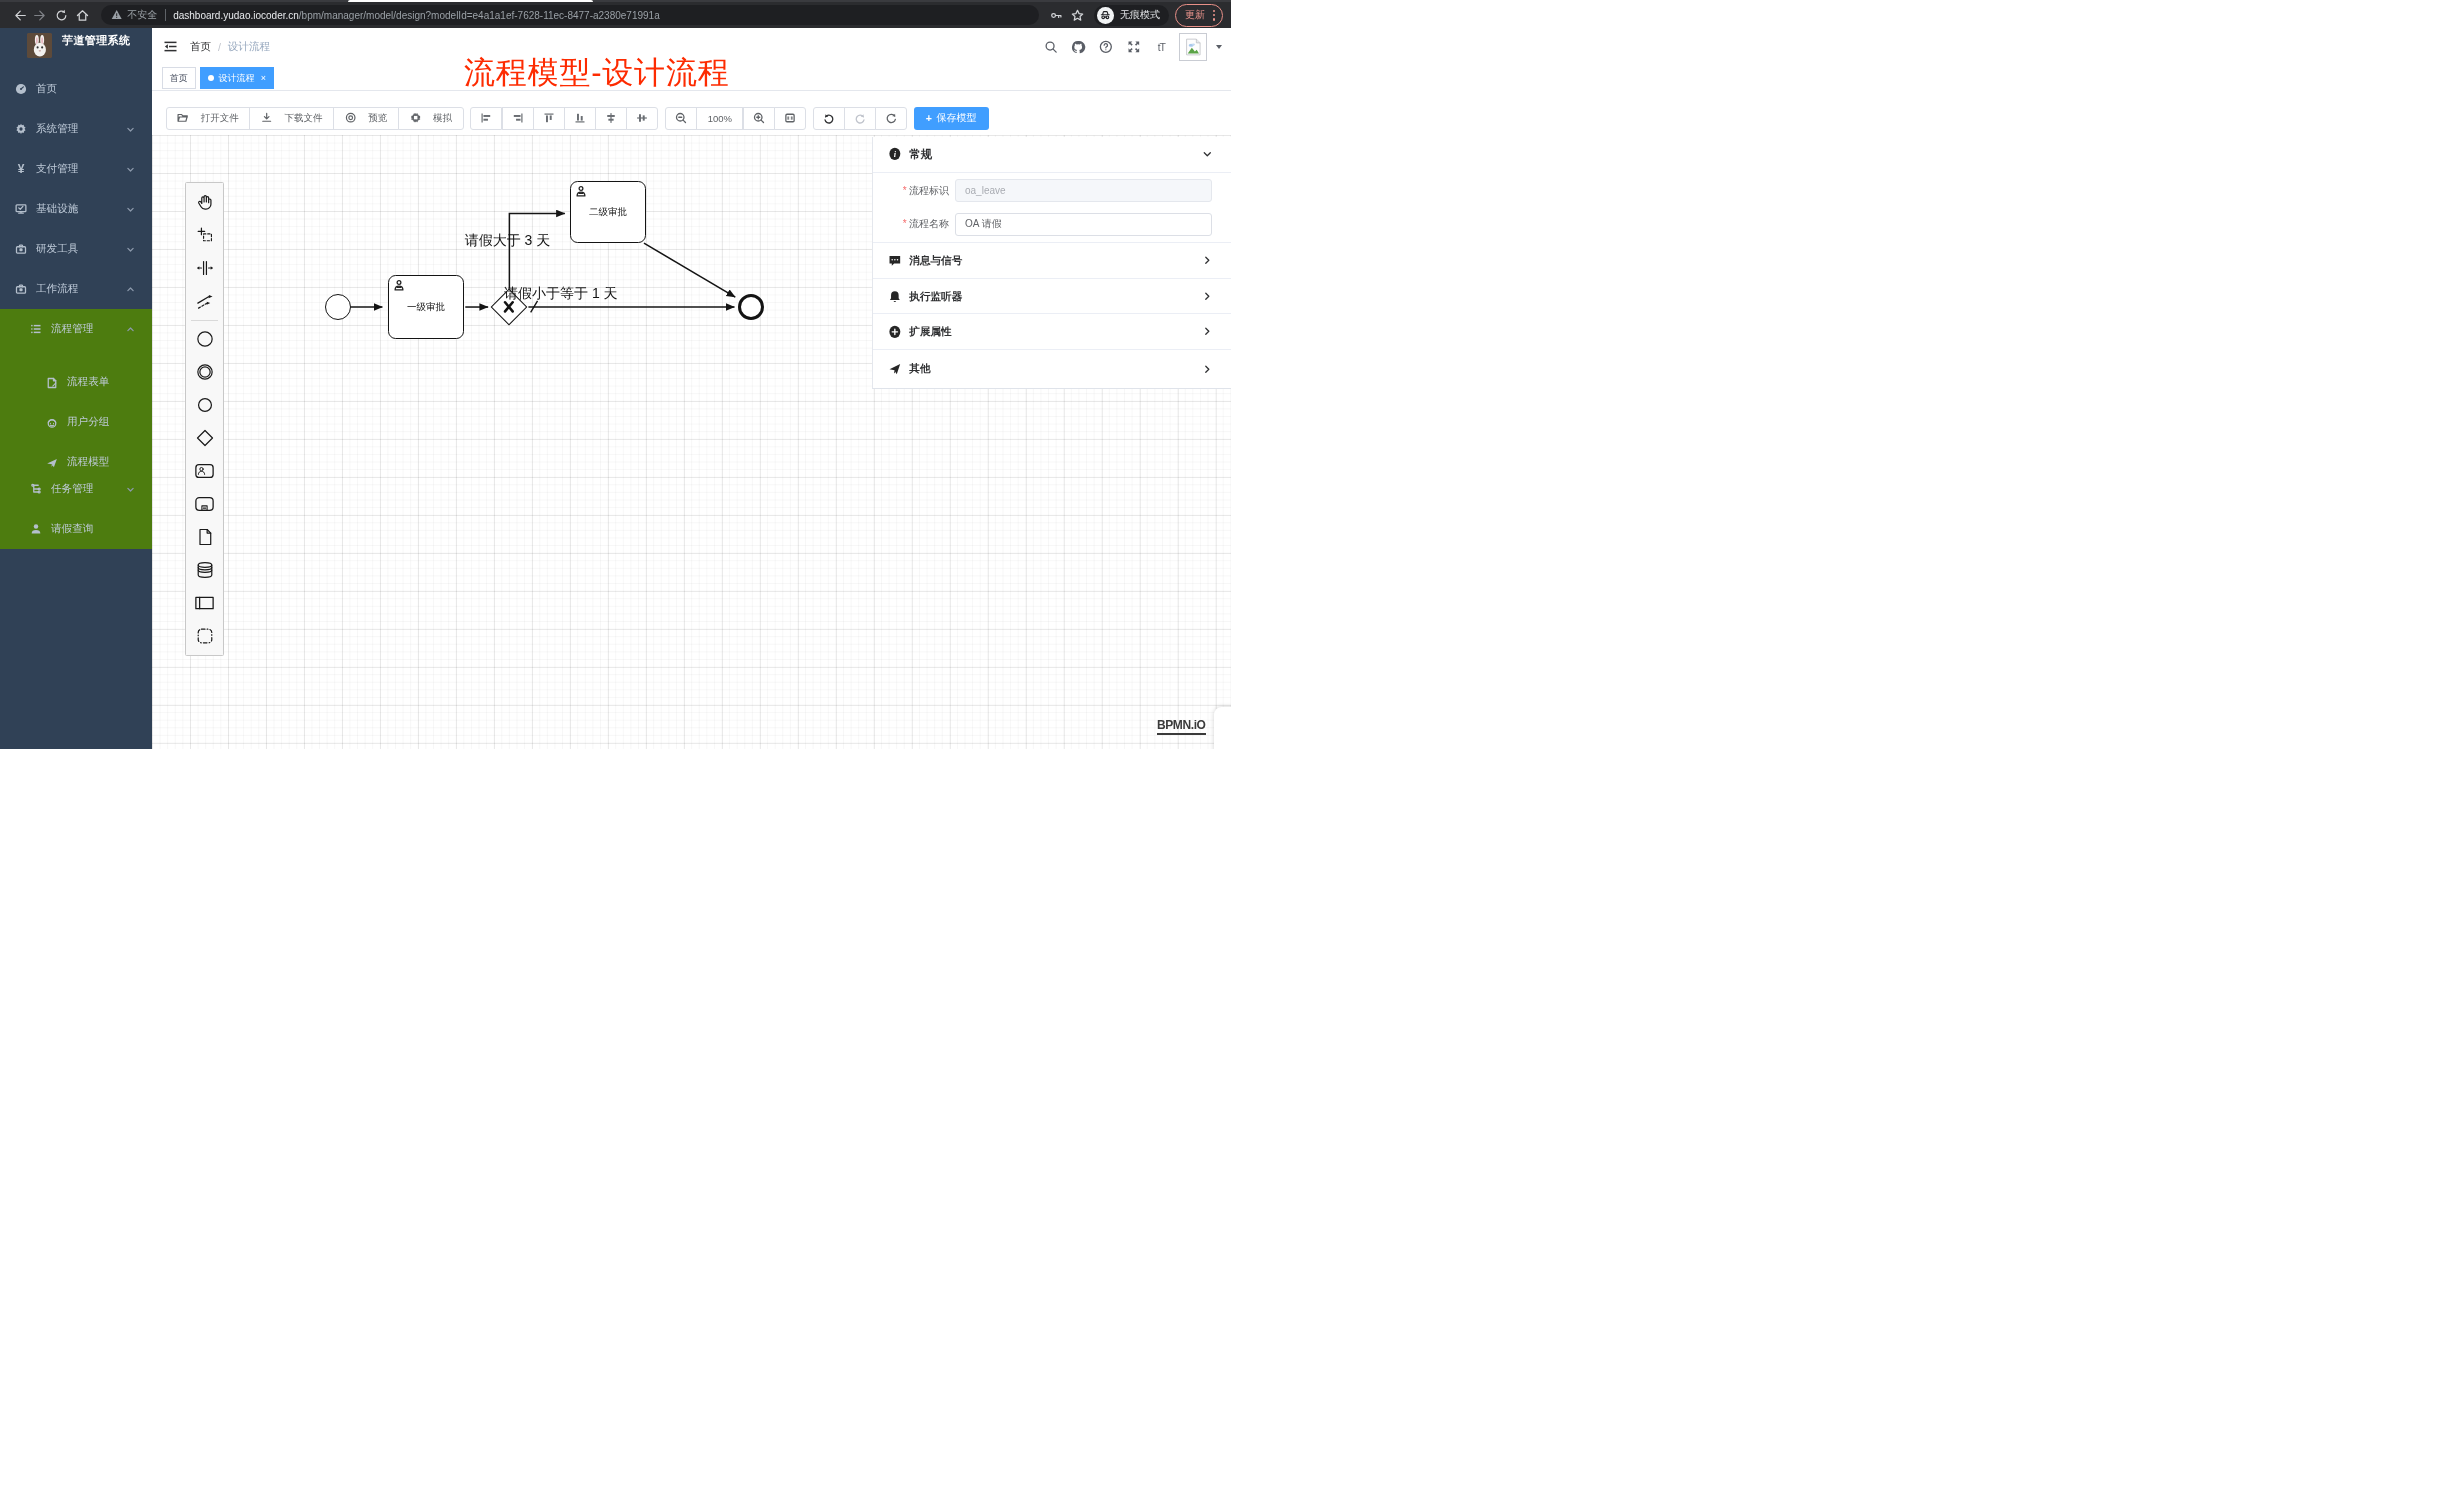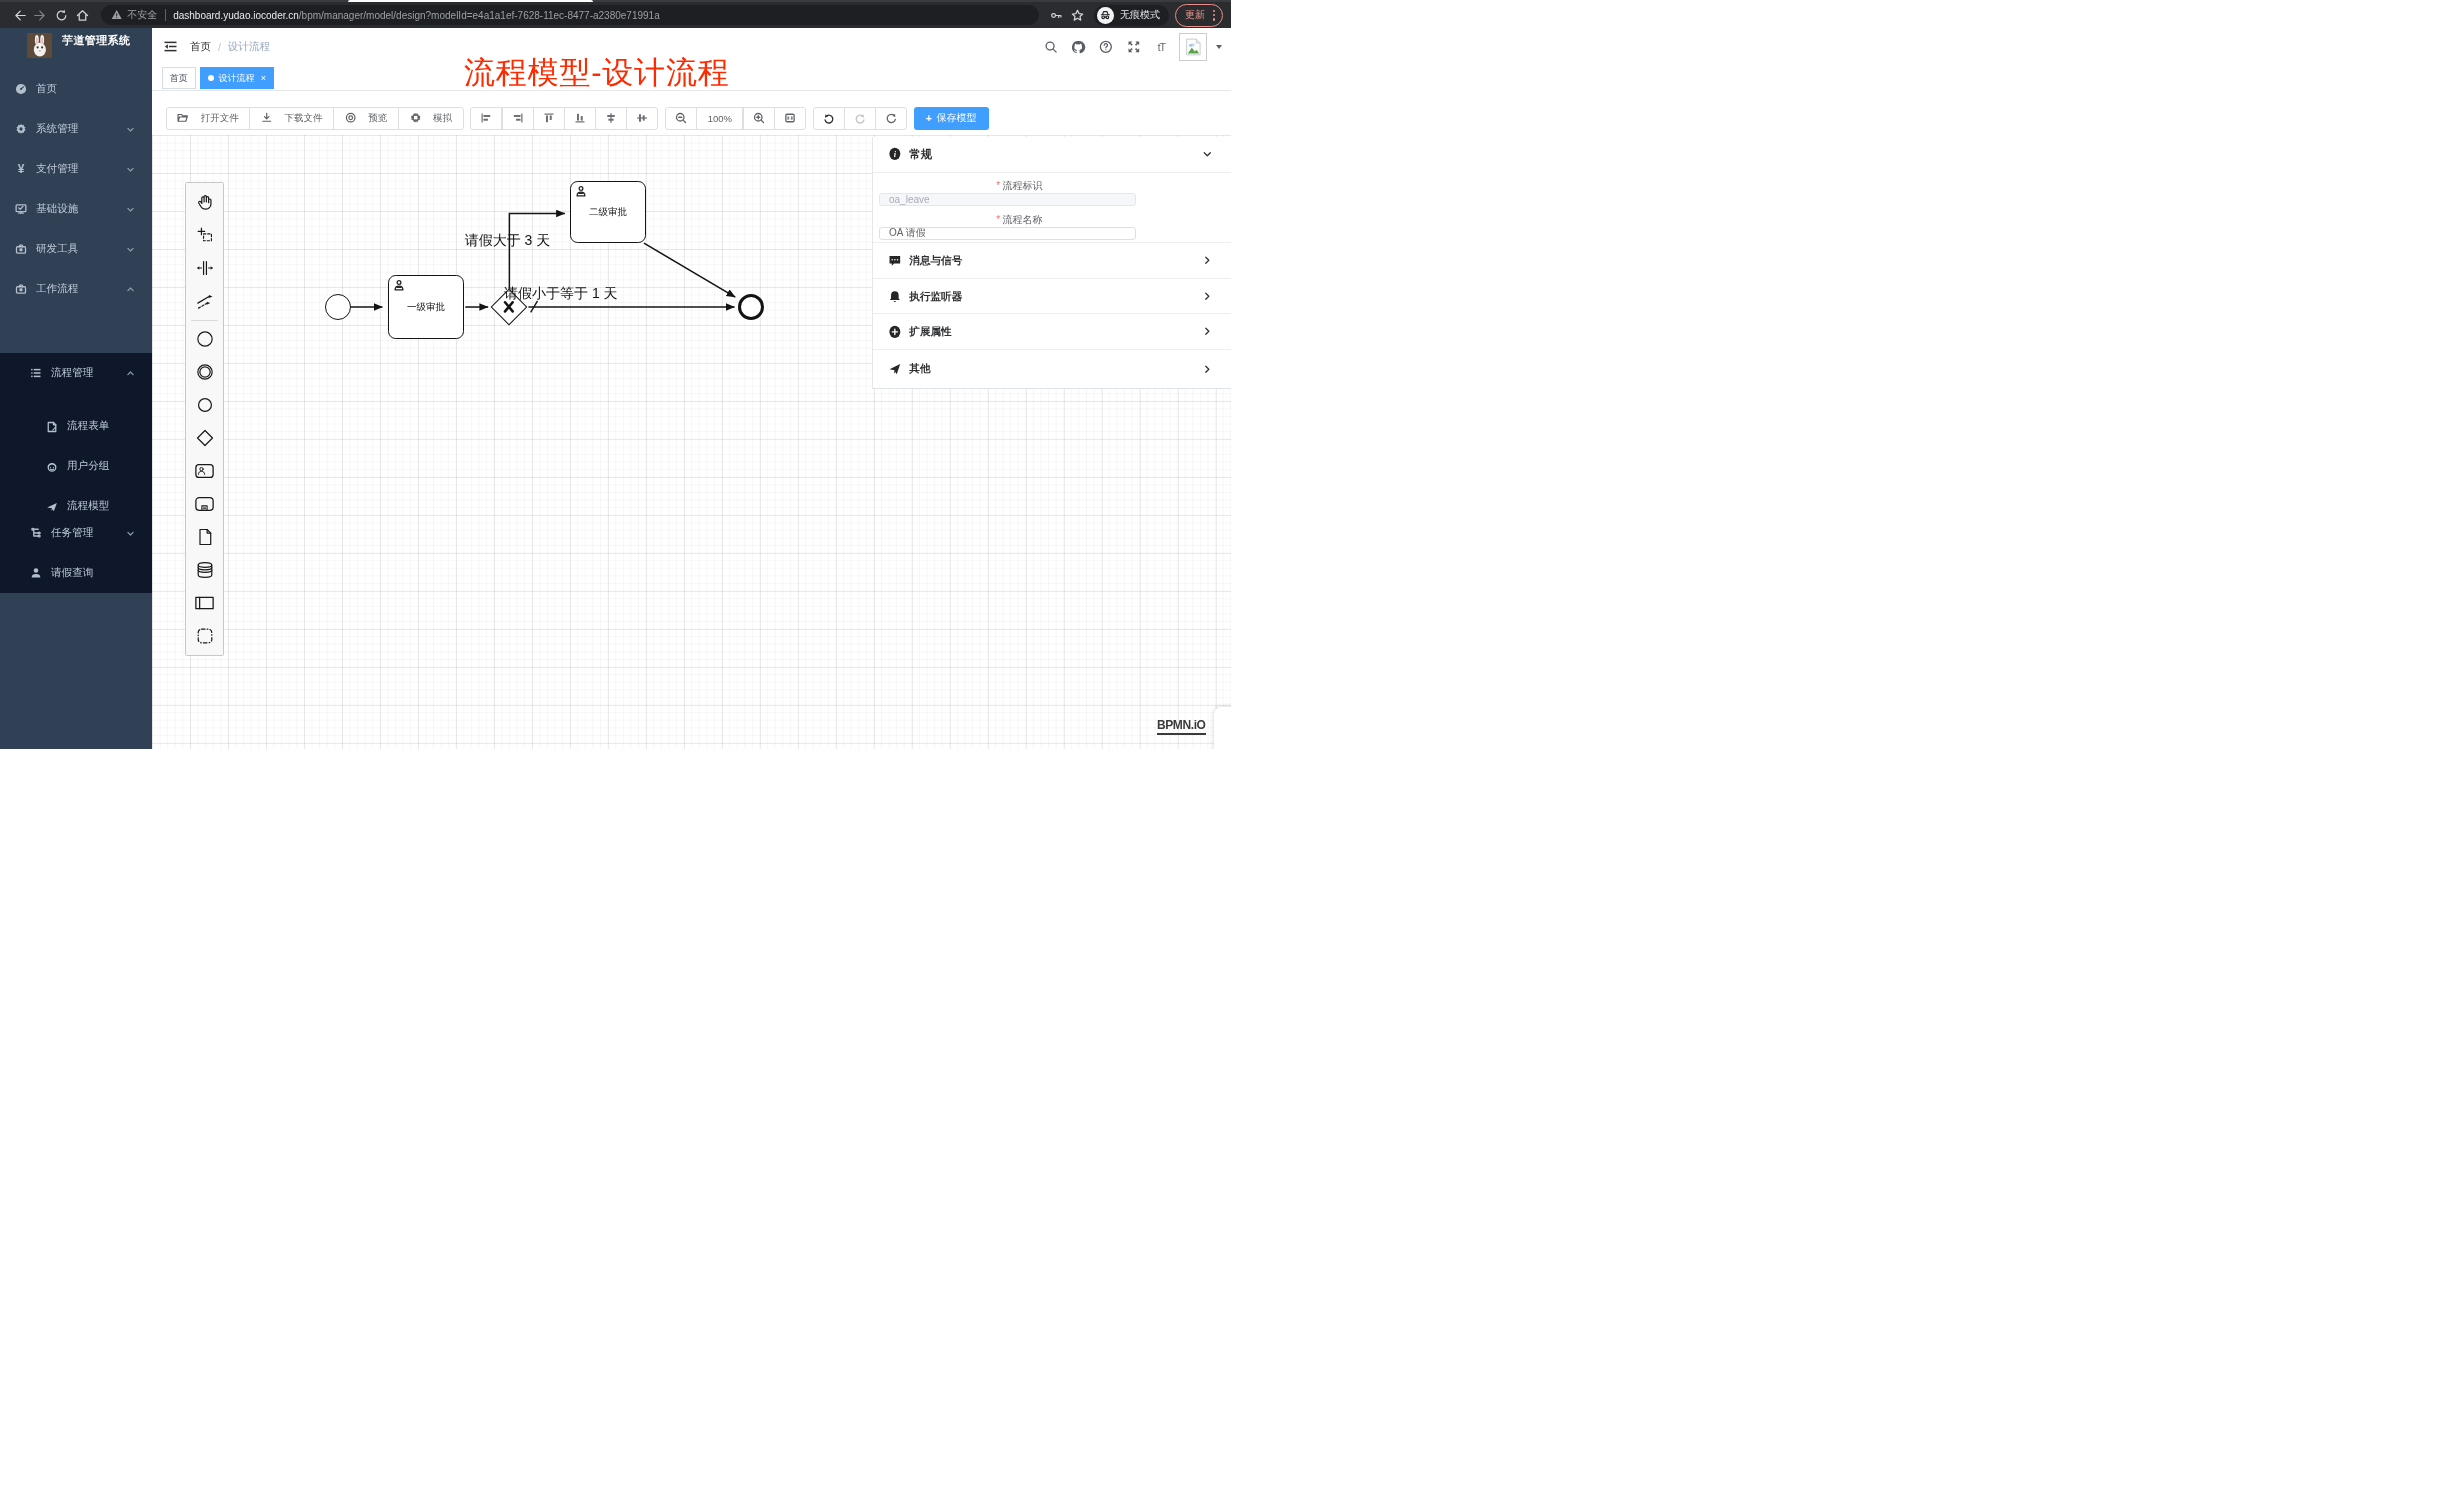--- a/index.html
+++ b/index.html
@@ -34,21 +34,21 @@
   .logo .limg{width:25px;height:25px;border-radius:2.3px;overflow:hidden;flex:0 0 auto;background:#6b4f3f;}
   .logo .ttl{color:#fff;font-size:11px;font-weight:bold;letter-spacing:0.4px;}
   .menu{position:absolute;top:41px;left:0;right:0;}
   .mi{height:40px;display:flex;align-items:center;color:#bfcbd9;font-size:10.6px;position:relative;cursor:pointer;}
   .mi .mic{width:12px;height:12px;display:flex;align-items:center;justify-content:center;color:#b4bfcc;flex:0 0 auto;}
   .mi .ml{margin-left:9px;}
   .mi .chev{position:absolute;right:16.7px;color:#8b99ab;display:flex;}
   .mi.l1{padding-left:15px;}
   .mi.l2{padding-left:30px;}
   .mi.l3{padding-left:46px;align-items:flex-end;}
-  .subwrap{background:#0f172a;margin-top:44px;}
+  .subwrap{background:#4d7c0f;}
   .chev svg{transition:none;}
   .chev.up svg{transform:rotate(180deg);}
 
   
   .navbar{position:absolute;top:28px;left:152px;right:0;height:38px;background:#fff;border-bottom:0.8px solid #eceef3;z-index:20;}
   .hamb{position:absolute;left:11.4px;top:11.4px;color:#303133;cursor:pointer;}
   .crumbs{position:absolute;left:38px;top:12px;font-size:10.6px;color:#303133;display:flex;gap:6.8px;align-items:center;}
   .crumbs .sep{color:#c0c4cc;}
   .crumbs .cur{color:#97a8be;}
   .navicons{position:absolute;right:9px;top:0;height:38px;display:flex;align-items:center;gap:7.6px;color:#5a5e66;}
@@ -104,21 +104,21 @@
 
   .bpmnlogo{position:absolute;left:1005px;top:583px;font-size:12px;font-weight:bold;color:#3b3b3b;letter-spacing:-0.4px;border-bottom:2.3px solid #3b3b3b;padding-bottom:0.8px;cursor:pointer;}
   .cornerfab{position:absolute;right:-3px;bottom:-4.6px;width:20px;height:47px;background:#fff;border-radius:7.6px 0 0 0;box-shadow:0 0 5.3px rgba(0,0,0,.18);}
 
   
   .panel{position:absolute;top:1.5px;right:0;width:359px;height:252px;background:#fff;border-left:0.8px solid #e4e7ed;border-bottom:0.8px solid #dfe3ea;box-sizing:border-box;}
   .phead{position:absolute;top:0;left:0;right:0;height:35px;border-bottom:0.8px solid #ebeef5;display:flex;align-items:center;padding-left:15px;gap:7.6px;cursor:pointer;}
   .phead .ptitle{font-size:11.4px;font-weight:bold;color:#303133;}
   .phead .pchev{position:absolute;right:18px;color:#303133;display:flex;}
   .pfields{position:absolute;top:35px;left:0;right:0;height:70px;}
-  .frow{position:absolute;left:0;height:23px;display:flex;align-items:center;flex-direction:column;}
+  .frow{position:absolute;left:0;height:23px;display:flex;align-items:center;}
   .frow .flab{width:76px;text-align:right;font-size:10px;color:#606266;flex:0 0 auto;}
   .frow .req{color:#f56c6c;margin-right:2.3px;}
   .finput{margin-left:6px;width:257px;height:23px;box-sizing:border-box;border:0.8px solid #dcdfe6;border-radius:3px;padding:0 9px;font-size:10px;color:#606266;background:#fff;font-family:inherit;}
   .finput:disabled{background:#f5f7fa;border-color:#e4e7ed;color:#a9acb2;}
   .psec{position:absolute;left:0;right:0;height:36px;border-top:0.8px solid #ebeef5;display:flex;align-items:center;padding-left:15px;gap:7.6px;cursor:pointer;}
   .psec .slab{font-size:10.6px;font-weight:bold;color:#303133;}
   .psec .schev{position:absolute;right:18px;color:#303133;display:flex;}
   .micoP{width:13.7px;height:13.7px;display:flex;align-items:center;justify-content:center;color:#262626;flex:0 0 auto;}
 </style>
 </head>

